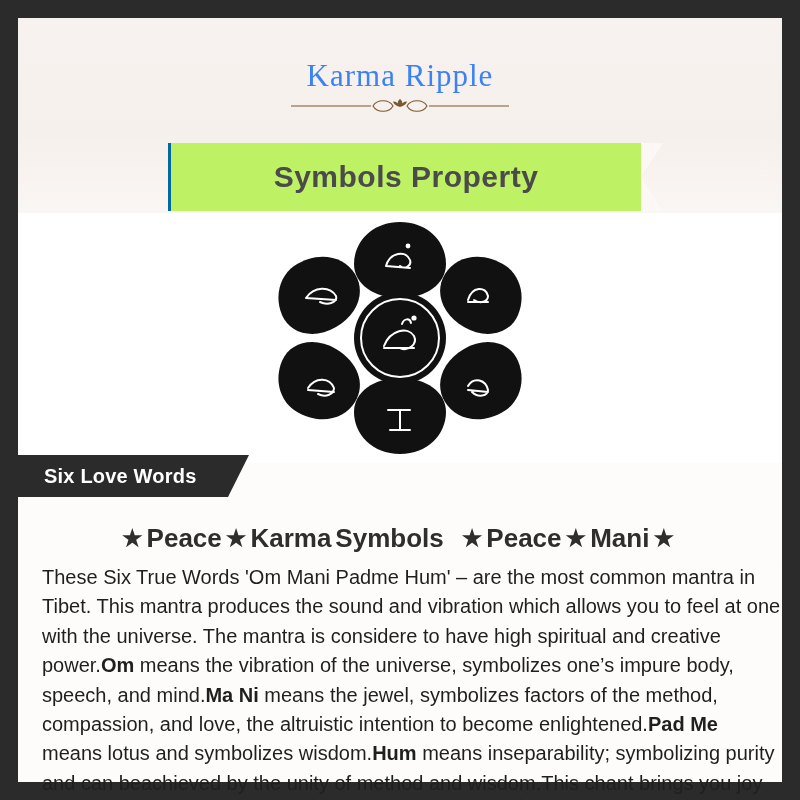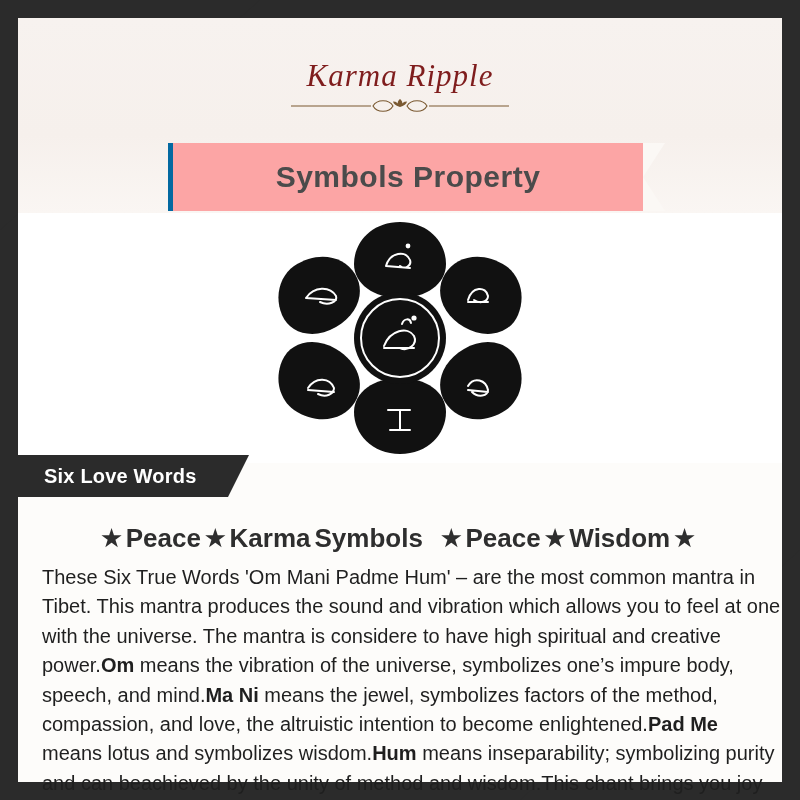--- a/index.html
+++ b/index.html
@@ -57,39 +57,38 @@
     left: 0;
     width: 100%;
     text-align: center;
     color: #7b5a33;
     font-family: "Liberation Serif", serif;
   }
   .logo-text {
     font-size: 31px;
     letter-spacing: 1px;
     font-weight: 400;
-    color: #7f1d1d;
+    color: #3b82f6;
     white-space: nowrap;
-    font-style: italic;
   }
   .logo-flourish {
     display: block;
     margin: 2px auto 0;
     width: 230px;
     height: 20px;
   }
   
   .title-ribbon {
     position: absolute;
     left: 150px;
     top: 125px;
     width: 470px;
     height: 68px;
-    background: #fca5a5;
-    border-left: 5px solid #0369a1;
+    background: #bef264;
+    border-left: 3px solid #0369a1;
     display: flex;
     align-items: center;
     justify-content: center;
   }
   .title-ribbon:after {
     content: "";
     position: absolute;
     right: -22px;
     top: 0;
     border-top: 34px solid #fbf8f5;
@@ -290,21 +289,21 @@
       <span class="kw">
           <span>Symbols</span>
         </span>
       <span class="kw-spacer"></span>
       <span class="kw">
           <span class="star">★</span>
           <span>Peace</span>
         </span>
       <span class="kw">
           <span class="star">★</span>
-          <span>Wisdom</span>
+          <span>Mani</span>
         </span>
       <span class="kw">
           <span class="star">★</span>
         </span>
     </div>
 
     <div class="body-copy"><span>These Six True Words 'Om Mani Padme Hum' – are the most common mantra in Tibet. This mantra produces the sound and vibration which allows you to feel at one with the universe. The mantra is considere to have high spiritual and creative power.</span><b>Om</b><span>  means the vibration of the universe, symbolizes one’s impure body, speech, and mind.</span><b>Ma Ni</b><span> means the jewel, symbolizes factors of the method, compassion, and love, the altruistic intention to become enlightened.</span><b>Pad Me</b><span> means lotus and symbolizes wisdom.</span><b>Hum</b><span> means inseparability; symbolizing purity and can beachieved by the unity of method and wisdom.This chant brings you joy and peaceful vibrations and supposedly, contained in this verse is the truth of the nature of suffering and how to remove its causes.</span></div>
 
   </div>
 </div>

